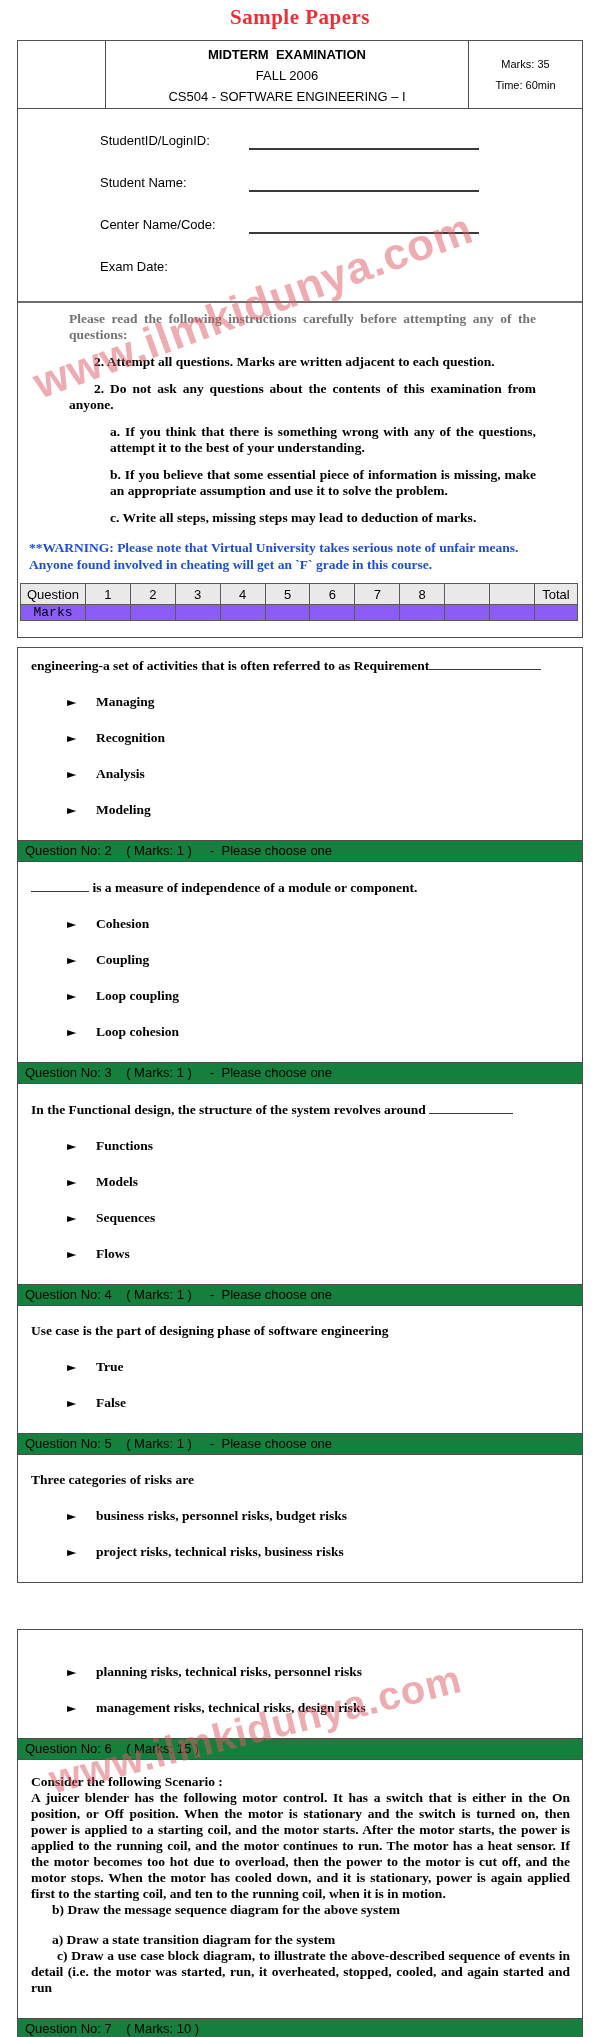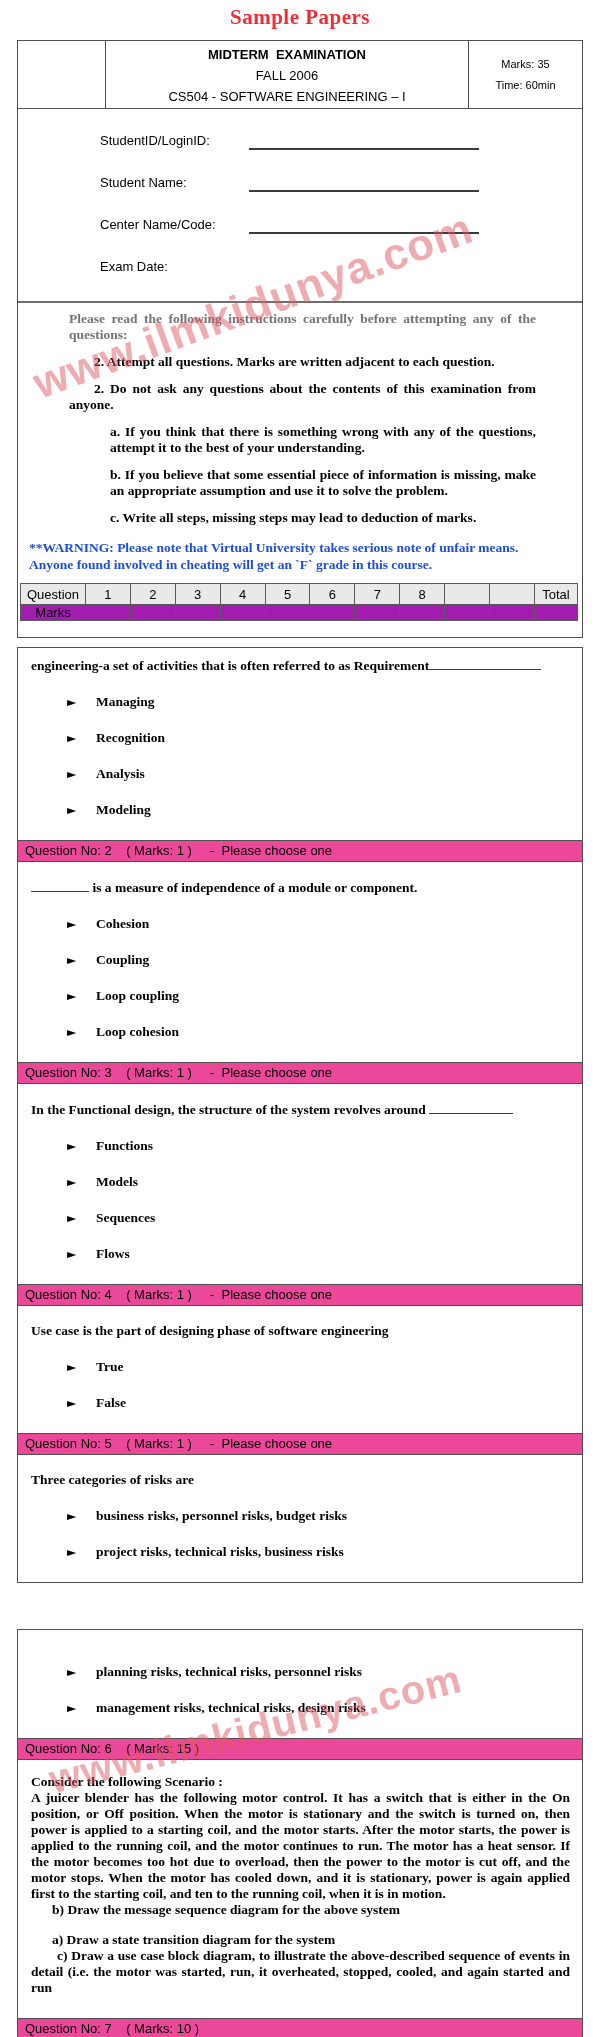--- a/index.html
+++ b/index.html
@@ -47,27 +47,27 @@
     font-family:"Liberation Serif",serif;font-weight:bold;color:#1d4ed8;
     font-size:13.5px;line-height:17px;margin:13px 30px 0 11px;
   }
 
   
   .tt{border-collapse:collapse;table-layout:fixed;width:558px;margin:10px 2px 4px;
       font-size:13px;}
   .tt td,.tt th{border:1px solid #5a5a5a;padding:0;text-align:center;font-weight:normal;}
   .tt .cap{background:#e9e9e9;height:20px;font-size:13.5px;}
   .tt .hrow td{background:#e9e9e9;height:20px;}
-  .tt .mrow td{height:15px;background:#a21caf;}
+  .tt .mrow td{height:15px;background:#8b5cf6;font-family:Liberation Mono, monospace;}
   .tt .c-q{width:64px;}
   .tt .c-t{width:42px;}
 
   
   .qbar{
-    background:#ec4899;border-top:1px solid #4f4f4f;border-bottom:1px solid #4f4f4f;
+    background:#15803d;border-top:1px solid #4f4f4f;border-bottom:1px solid #4f4f4f;
     font-size:13px;padding:2px 7px 3px;white-space:pre-wrap;
   }
   .qtext{
     font-family:"Liberation Serif",serif;font-weight:bold;font-size:13.5px;
     margin:16px 14px 0 13px;line-height:17px;
   }
   .qtext.first{margin-top:8px;}
   .blank{display:inline-block;border-bottom:1px solid #3a3a3a;height:13px;vertical-align:baseline;}
   .w58{width:58px;}
   .w84{width:84px;}

